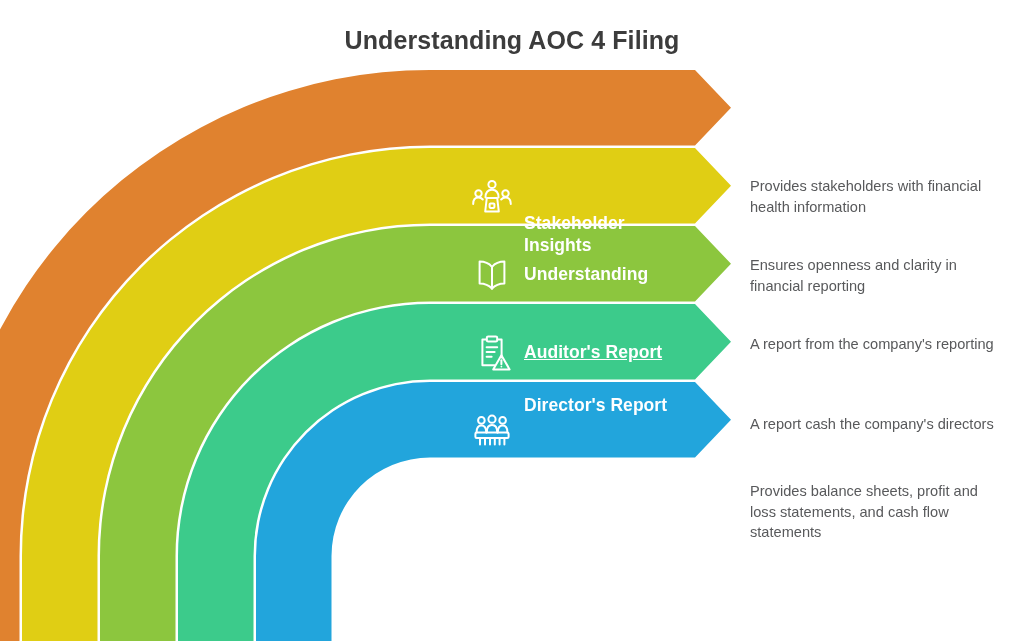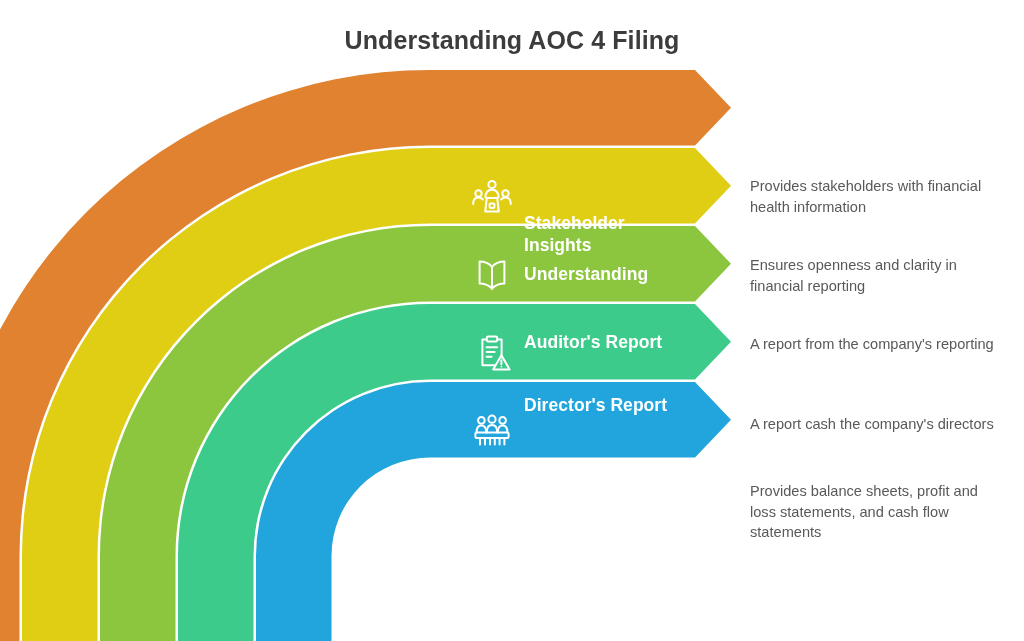--- a/index.html
+++ b/index.html
@@ -111,21 +111,21 @@
             <path d="M16.5 8.6 L12.4 8.6 L12.4 34.2 L24.6 34.2"></path>
             <rect x="16.8" y="5.4" width="10.4" height="5.2" rx="1.4"></rect>
             <path d="M16.6 16.2 L27.2 16.2"></path>
             <path d="M16.6 21 L24.6 21"></path>
             <path d="M16.6 25.8 L21.6 25.8"></path>
             <path d="M31.4 24.2 L39.6 38.4 L23.2 38.4 Z"></path>
             <path d="M31.4 29.2 L31.4 33.2"></path>
             <circle cx="31.4" cy="35.6" r="0.9" fill="#ffffff" stroke="none"></circle>
           </g>
         </svg></div>
-      <div class="band-label" style="top: 331px;">Auditor's Report</div>
+      <div class="band-label" style="top: 341px; text-decoration: underline;">Auditor's Report</div>
       <div class="desc" style="top: 334px;">A report from the company's reporting</div>
       <div class="band-icon" style="top: 409px;"><svg viewBox="0 0 44 44" width="44" height="44">
           <g fill="none" stroke="#ffffff" stroke-width="2" stroke-linecap="round" stroke-linejoin="round">
             <circle cx="11.4" cy="11.4" r="3.3"></circle>
             <circle cx="22" cy="10.2" r="3.6"></circle>
             <circle cx="32.6" cy="11.4" r="3.3"></circle>
             <path d="M6.6 23.4 C6.6 19 8.6 16.6 11.4 16.6 C14.2 16.6 16.2 19 16.2 23.4"></path>
             <path d="M16.8 23.4 C16.8 18.6 19 16 22 16 C25 16 27.2 18.6 27.2 23.4"></path>
             <path d="M27.8 23.4 C27.8 19 29.8 16.6 32.6 16.6 C35.4 16.6 37.4 19 37.4 23.4"></path>
             <rect x="5.4" y="23.6" width="33.2" height="5.4" rx="1.2"></rect>

